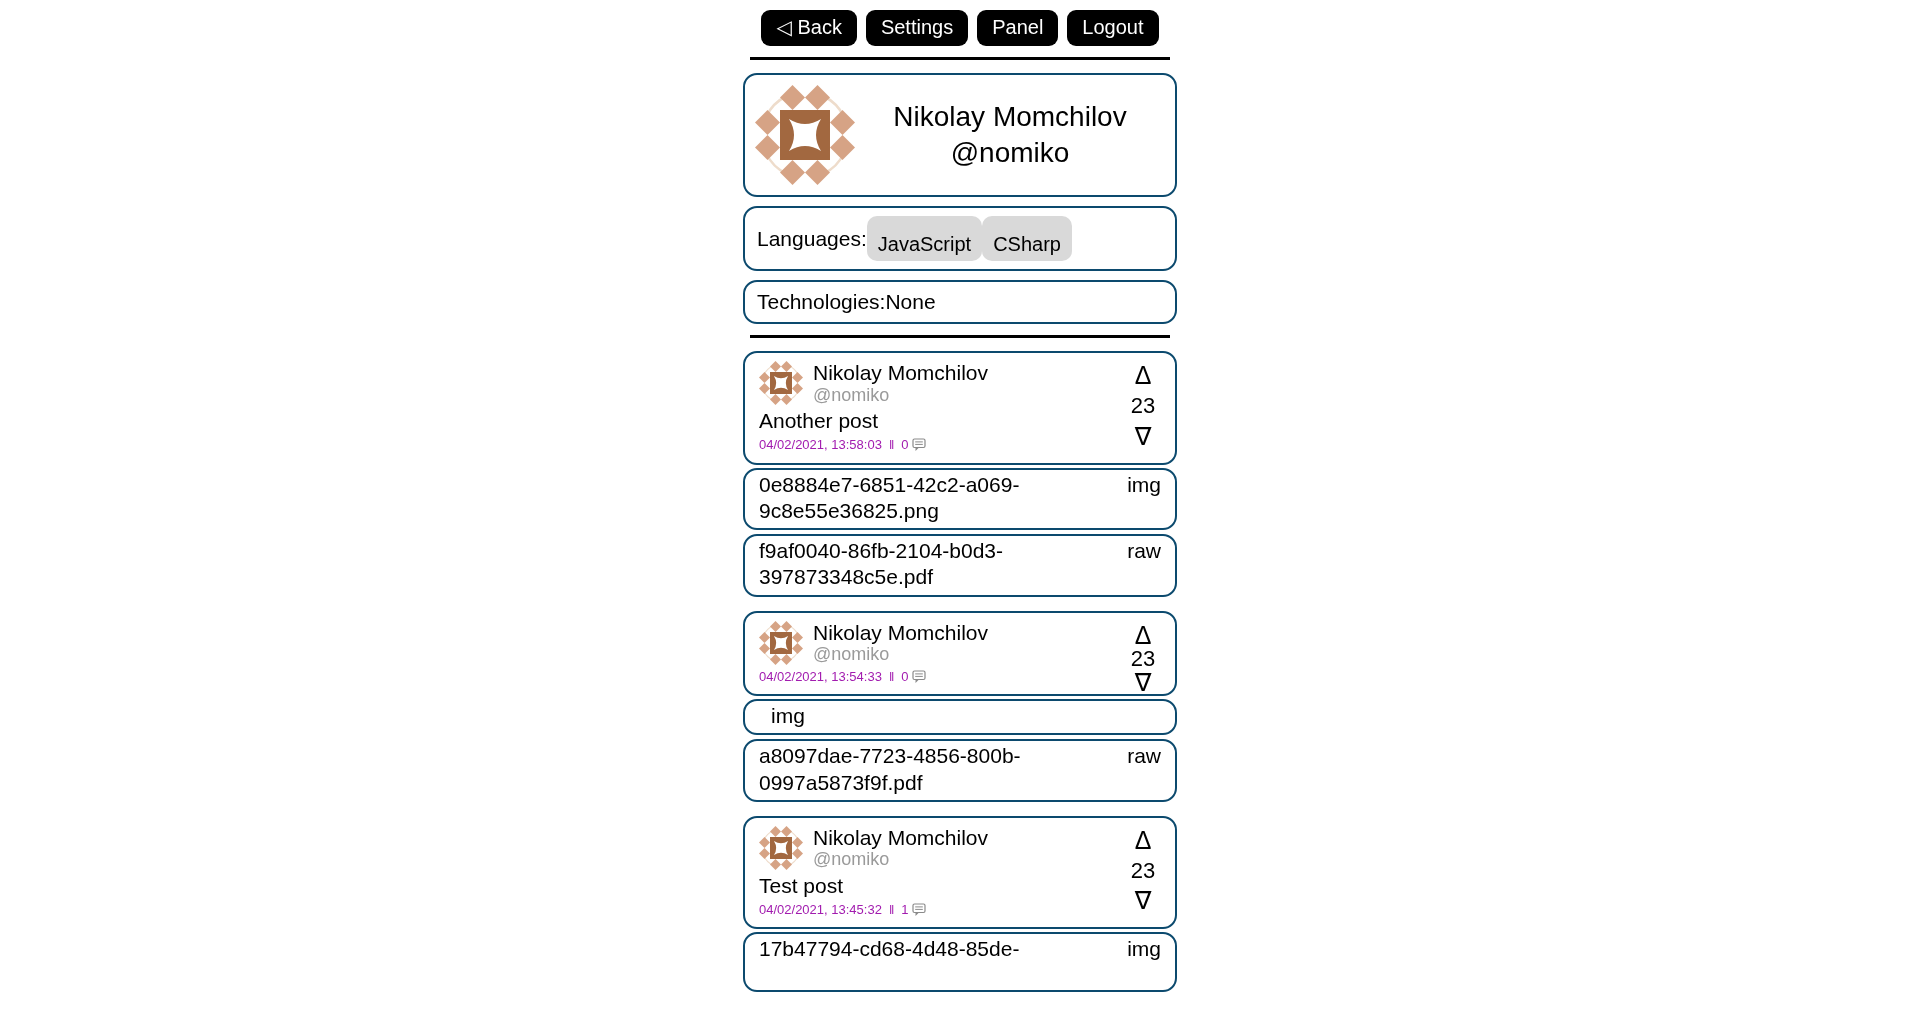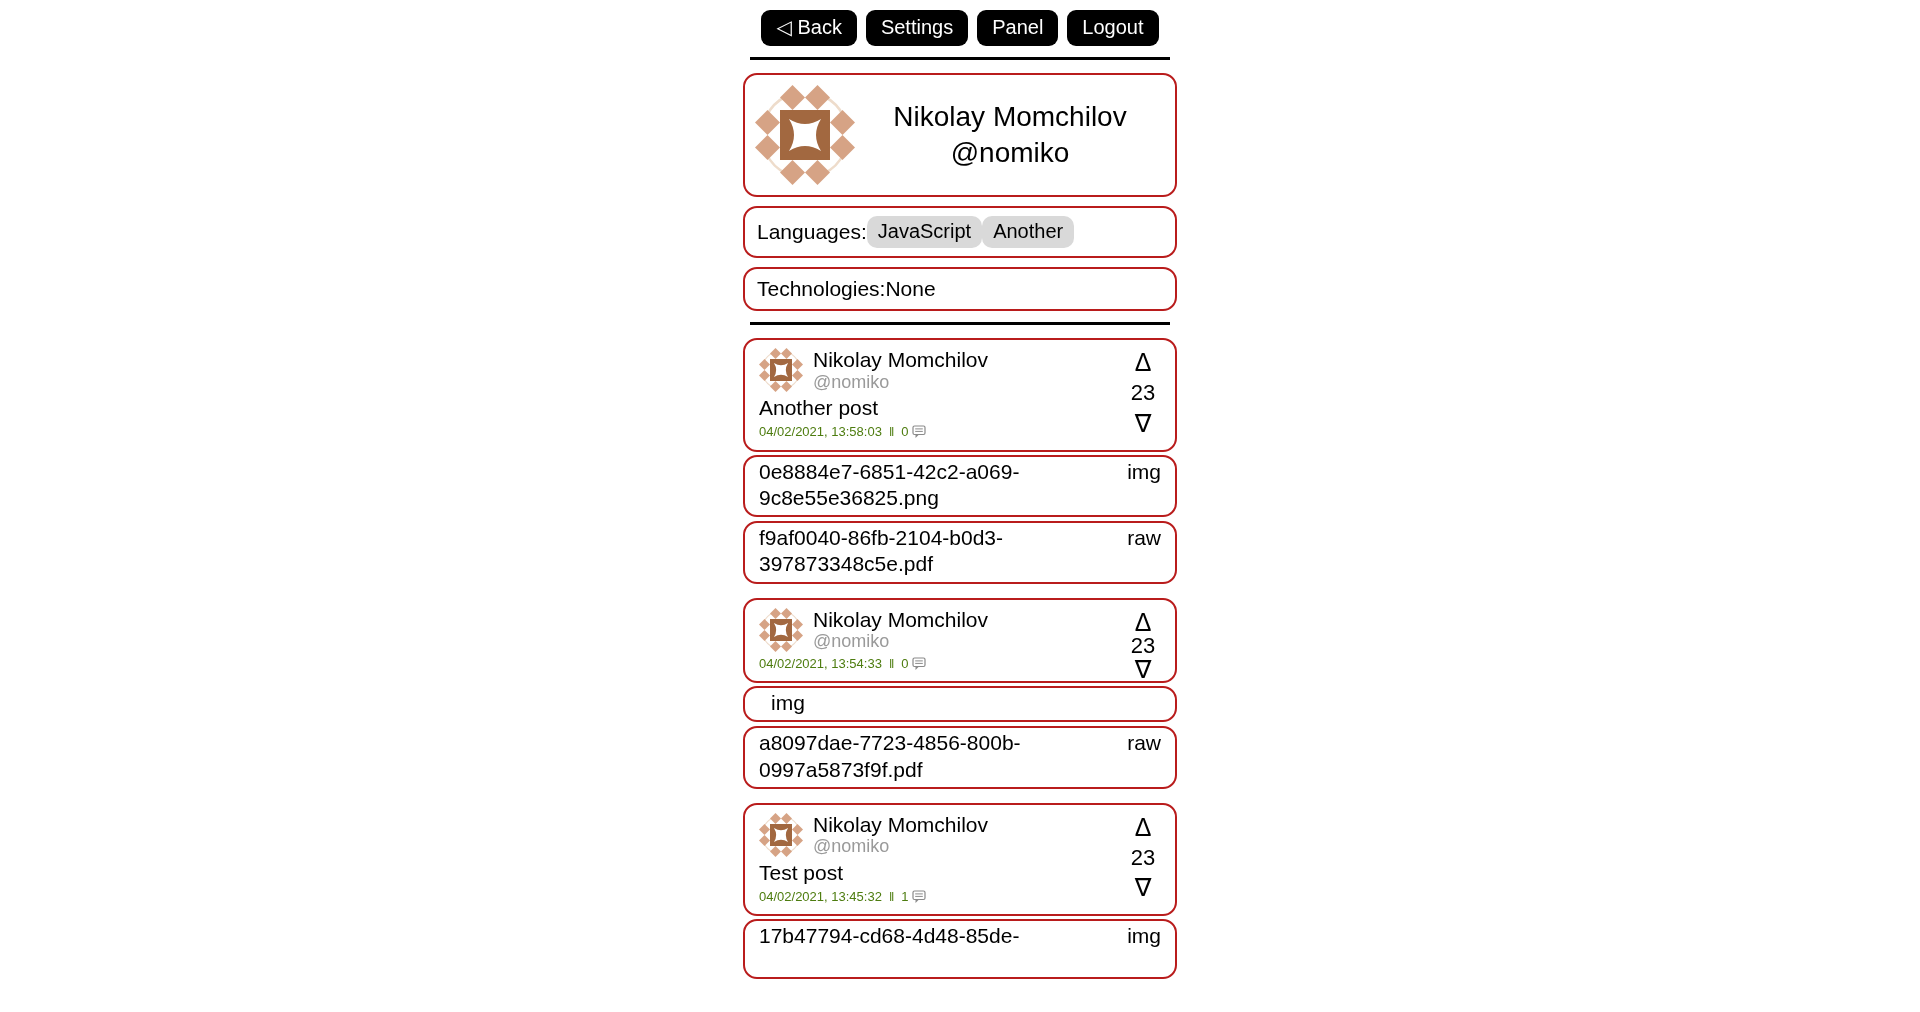--- a/index.html
+++ b/index.html
@@ -21,45 +21,45 @@
     font-size: 20px; font-family: inherit; cursor: pointer;
     line-height: 1.1;
   }
   .rule {
     border: none; border-top: 3px solid #000;
     width: 420px; margin: 11px auto 13px;
   }
 
   
   .card {
-    border: 2px solid #b91c1c; border-radius: 14px; background: #fff;
+    border: 2px solid #0c4a6e; border-radius: 14px; background: #fff;
   }
   .profile-card { display: flex; align-items: center; padding: 10px; margin-bottom: 9px; }
   .avatar-lg { width: 100px; height: 100px; flex: none; }
   .profile-names { flex: 1; text-align: center; font-size: 28px; line-height: 1.3; }
 
   .info-card {
     display: flex; align-items: center; 
     padding: 8px 12px; margin-bottom: 9px; font-size: 21px;
   }
   .pill {
     background: #d9d9d9; border-radius: 10px;
-    padding: 3px 11px 5px; font-size: 20px; line-height: 1.2;
+    padding: 16px 11px 5px; font-size: 20px; line-height: 1.2;
   }
 
   
   .post-group { margin-bottom: 14px; }
   .post-card { position: relative; padding: 8px 14px 10px; margin-bottom: 3px; }
   .post-head { display: flex; gap: 10px; align-items: flex-start; }
   .avatar-sm { width: 44px; height: 44px; flex: none; }
   .post-author { font-size: 21px; line-height: 1.12; }
   .post-handle { font-size: 18px; color: #9a9a9a; line-height: 1.15; }
   .post-title { font-size: 21px; margin-top: 4px; }
   .post-meta {
-    margin-top: 5px; font-size: 13px; color: #4d7c0f;
+    margin-top: 5px; font-size: 13px; color: #a21caf;
     display: flex; align-items: center; gap: 7px; line-height: 1.1;
   }
   .meta-sep { font-size: 13px; }
   .comment-count { display: inline-flex; align-items: center; gap: 3px; }
   .vote-col {
     position: absolute; top: 10px; bottom: 14px; right: 16px;
     display: flex; flex-direction: column; justify-content: space-between;
     align-items: center; width: 32px;
   }
   .vote-btn {
@@ -126,21 +126,21 @@
       </svg>
     <div class="profile-names">
       <div>Nikolay Momchilov</div>
       <div>@nomiko</div>
     </div>
   </section>
 
   <section class="card info-card">
     <span>Languages:</span>
     <span class="pill">JavaScript</span>
-    <span class="pill">Another</span>
+    <span class="pill">CSharp</span>
   </section>
 
   <section class="card info-card">
     <span>Technologies:</span>
     <span>None</span>
   </section>
 
   <hr class="rule">
 
   <div class="post-group">

